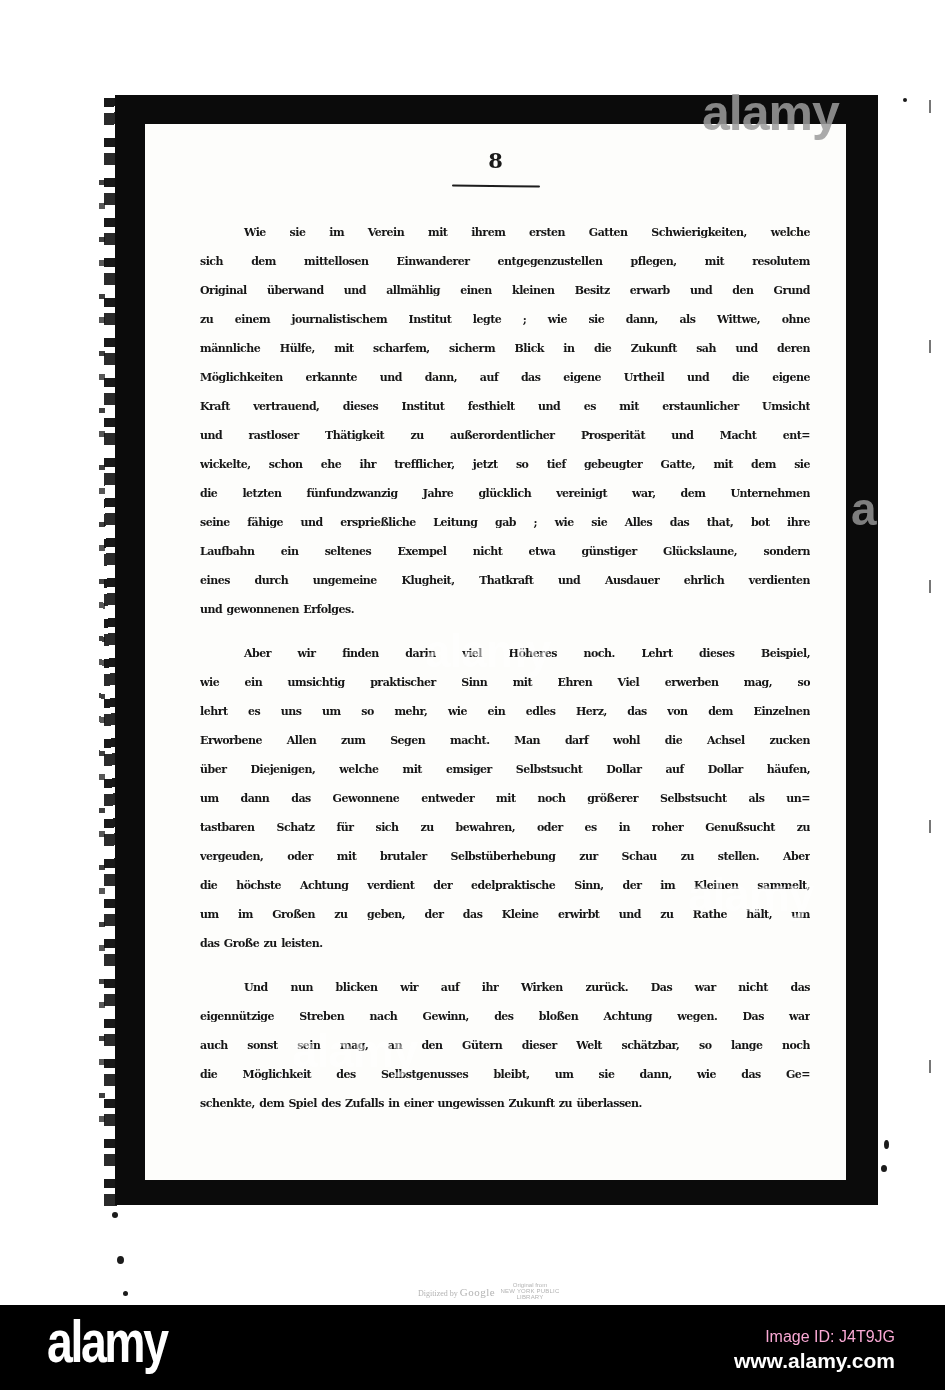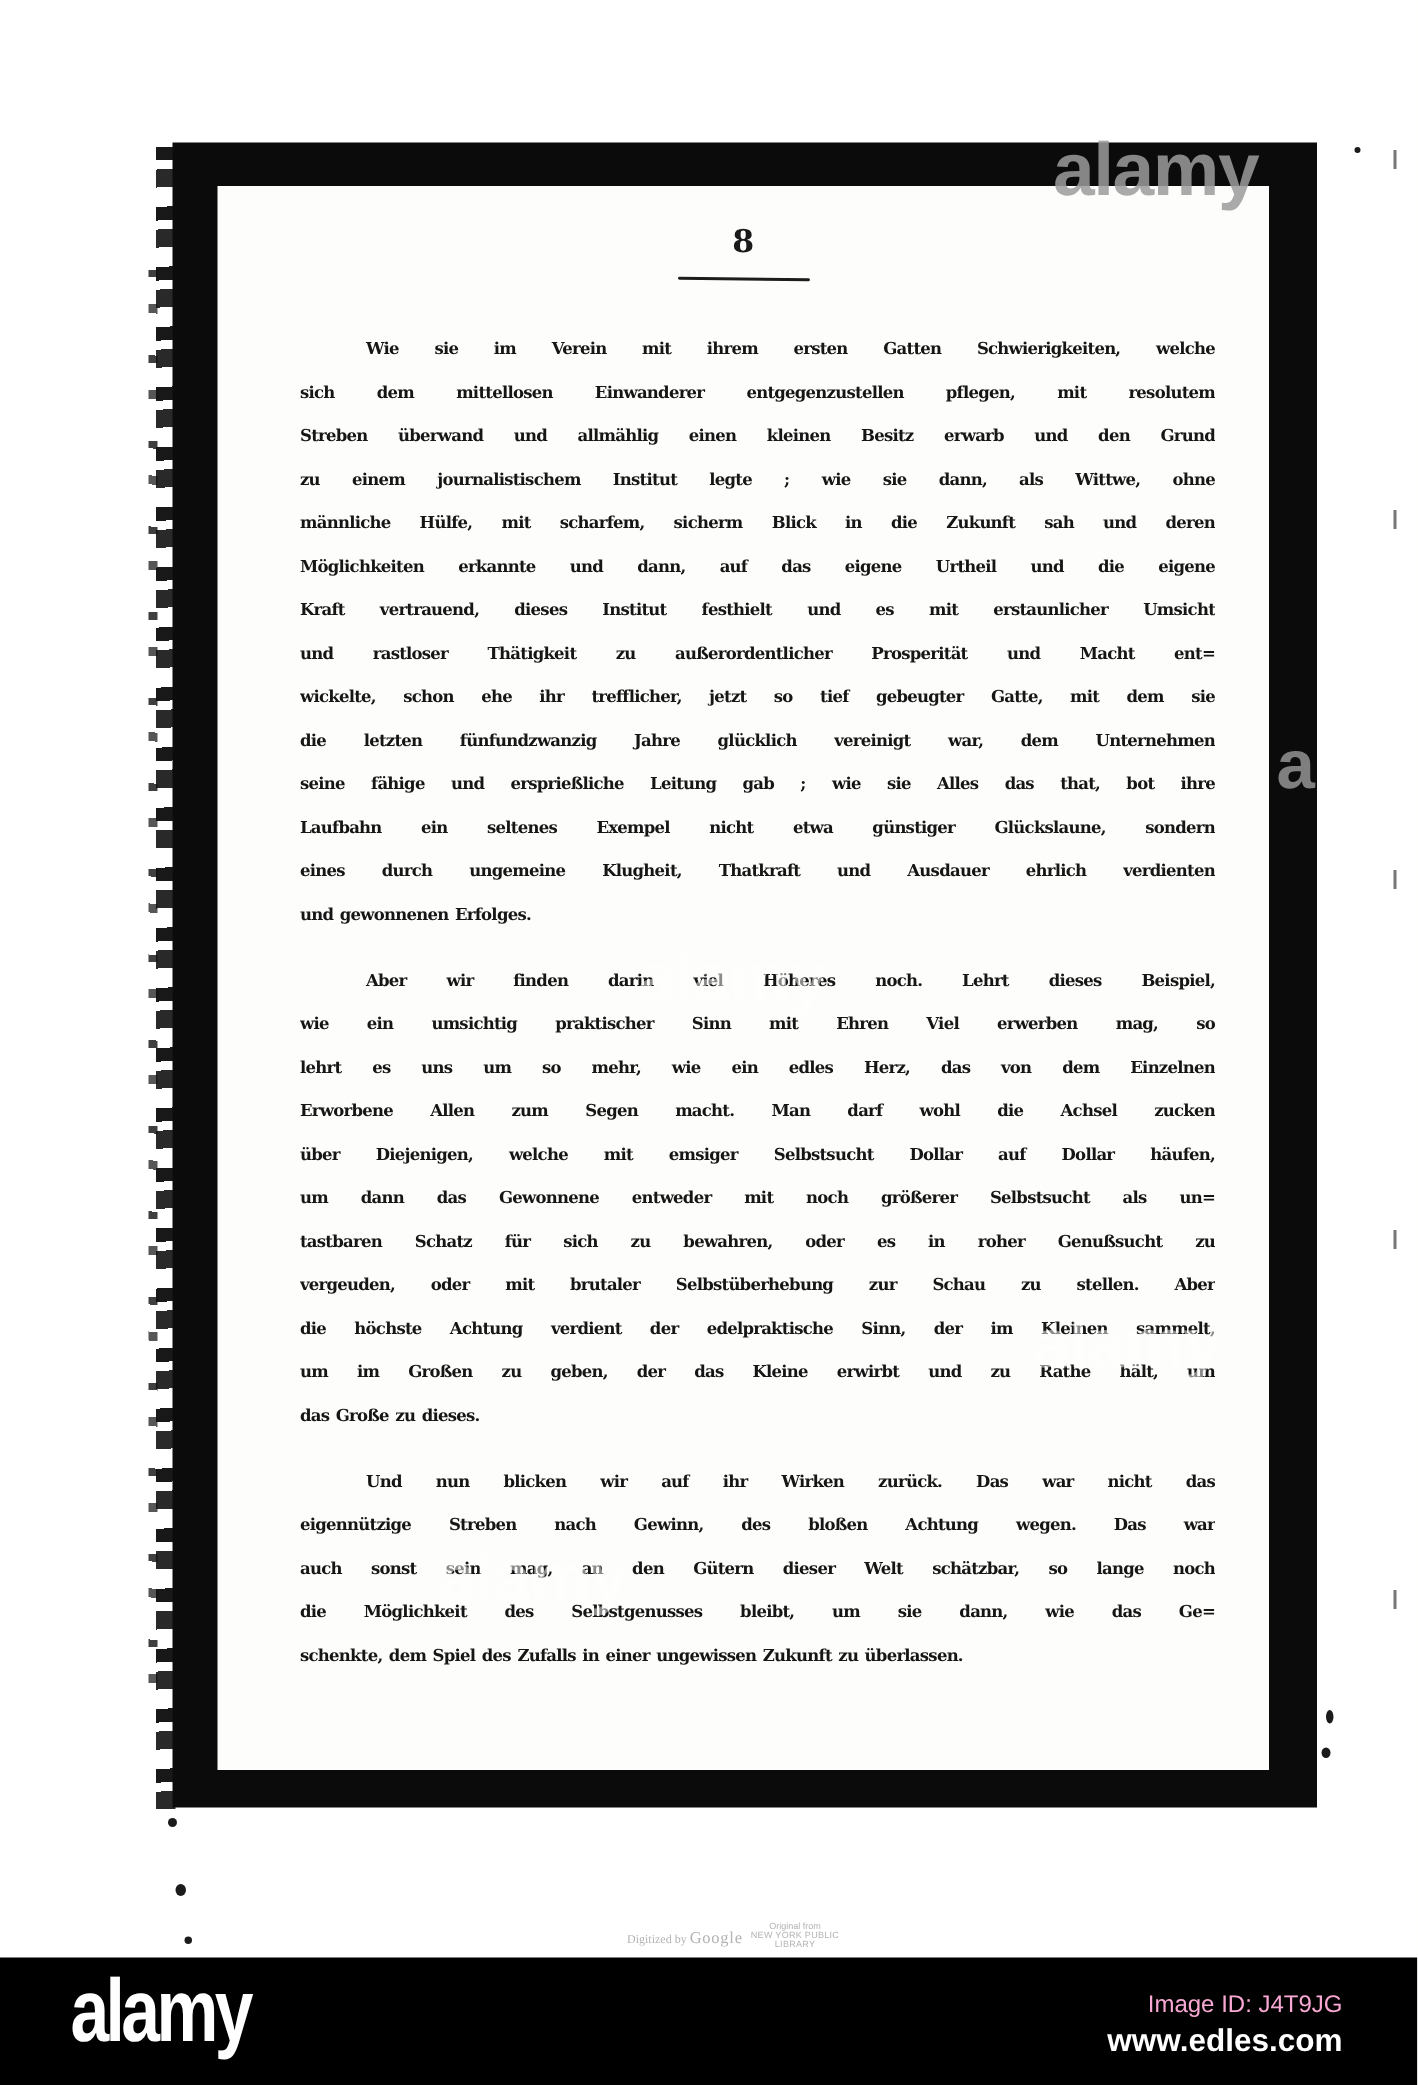--- a/index.html
+++ b/index.html
@@ -111,21 +111,21 @@
   <div class="speck" style="left:123px;top:1291px;width:5px;height:5px;"></div>
 
   <div class="frame">
     <div class="page">
       <div class="page-number">8</div>
       <div class="page-number-rule"></div>
       <div class="text-block">
           <div class="para">
             <div class="line first">Wie sie im Verein mit ihrem ersten Gatten Schwierigkeiten, welche</div>
             <div class="line">sich dem mittellosen Einwanderer entgegenzustellen pflegen, mit resolutem</div>
-            <div class="line">Streben überwand und allmählig einen kleinen Besitz erwarb und den Grund</div>
+            <div class="line">Original überwand und allmählig einen kleinen Besitz erwarb und den Grund</div>
             <div class="line">zu einem journalistischem Institut legte ; wie sie dann, als Wittwe, ohne</div>
             <div class="line">männliche Hülfe, mit scharfem, sicherm Blick in die Zukunft sah und deren</div>
             <div class="line">Möglichkeiten erkannte und dann, auf das eigene Urtheil und die eigene</div>
             <div class="line">Kraft vertrauend, dieses Institut festhielt und es mit erstaunlicher Umsicht</div>
             <div class="line">und rastloser Thätigkeit zu außerordentlicher Prosperität und Macht ent=</div>
             <div class="line">wickelte, schon ehe ihr trefflicher, jetzt so tief gebeugter Gatte, mit dem sie</div>
             <div class="line">die letzten fünfundzwanzig Jahre glücklich vereinigt war, dem Unternehmen</div>
             <div class="line">seine fähige und ersprießliche Leitung gab ; wie sie Alles das that, bot ihre</div>
             <div class="line">Laufbahn ein seltenes Exempel nicht etwa günstiger Glückslaune, sondern</div>
             <div class="line">eines durch ungemeine Klugheit, Thatkraft und Ausdauer ehrlich verdienten</div>
@@ -135,21 +135,21 @@
             <div class="line first">Aber wir finden darin viel Höheres noch.  Lehrt dieses Beispiel,</div>
             <div class="line">wie ein umsichtig praktischer Sinn mit Ehren Viel erwerben mag, so</div>
             <div class="line">lehrt es uns um so mehr, wie ein edles Herz, das von dem Einzelnen</div>
             <div class="line">Erworbene Allen zum Segen macht.  Man darf wohl die Achsel zucken</div>
             <div class="line">über Diejenigen, welche mit emsiger Selbstsucht Dollar auf Dollar häufen,</div>
             <div class="line">um dann das Gewonnene entweder mit noch größerer Selbstsucht als un=</div>
             <div class="line">tastbaren Schatz für sich zu bewahren, oder es in roher Genußsucht zu</div>
             <div class="line">vergeuden, oder mit brutaler Selbstüberhebung zur Schau zu stellen.  Aber</div>
             <div class="line">die höchste Achtung verdient der edelpraktische Sinn, der im Kleinen sammelt,</div>
             <div class="line">um im Großen zu geben, der das Kleine erwirbt und zu Rathe hält, um</div>
-            <div class="line last">das Große zu dieses.</div>
+            <div class="line last">das Große zu leisten.</div>
           </div>
           <div class="para">
             <div class="line first">Und nun blicken wir auf ihr Wirken zurück.  Das war nicht das</div>
             <div class="line">eigennützige Streben nach Gewinn, des bloßen Achtung wegen.  Das war</div>
             <div class="line">auch sonst sein mag, an den Gütern dieser Welt schätzbar, so lange noch</div>
             <div class="line">die Möglichkeit des Selbstgenusses bleibt, um sie dann, wie das Ge=</div>
             <div class="line last">schenkte, dem Spiel des Zufalls in einer ungewissen Zukunft zu überlassen.</div>
           </div>
         </div>
     </div>
@@ -163,16 +163,16 @@
 
   <div class="google-line"><span>Digitized by </span><span class="google-word">Google</span></div>
   <div class="origin-block">
     <div class="origin-line1">Original from</div>
     <div class="origin-line2">NEW YORK PUBLIC LIBRARY</div>
   </div>
 
   <div class="alamy-bar">
     <div class="alamy-logo">alamy</div>
     <div class="bar-image-id">Image ID: J4T9JG</div>
-    <div class="bar-url">www.edles.com</div>
+    <div class="bar-url">www.alamy.com</div>
   </div>
 
 </div>
 
 </body></html>

